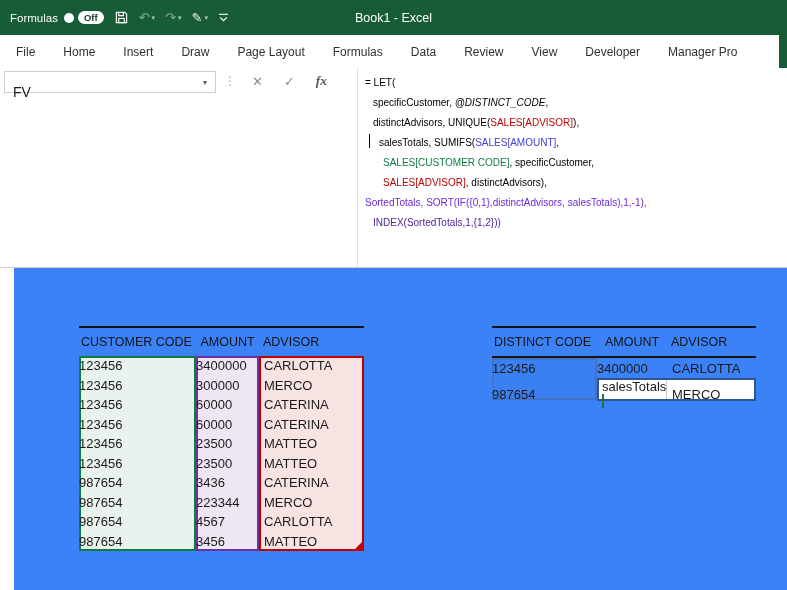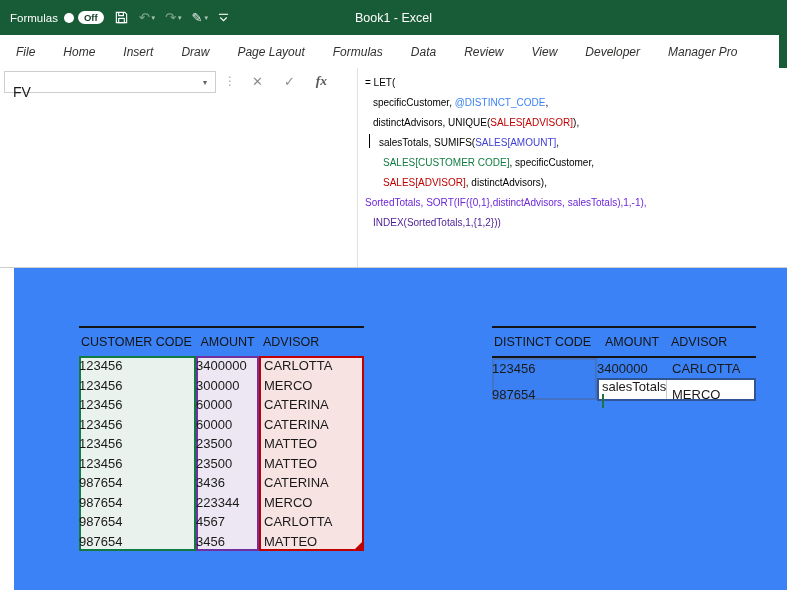--- a/index.html
+++ b/index.html
@@ -14,21 +14,21 @@
   .toggle{display:flex;align-items:center;gap:4px;}
   .knob{width:10px;height:10px;border-radius:50%;background:#fff;}
   .offpill{background:#fff;color:#143b24;font-size:9.5px;font-weight:bold;border-radius:8px;padding:2px 6px;line-height:1;}
   .qicon{display:flex;align-items:center;gap:2px;font-size:13px;color:rgba(255,255,255,0.9);}
   .qicon.dim{color:rgba(255,255,255,0.45);}
   .chev{font-size:7px;color:rgba(255,255,255,0.65);}
 
   
   .ribbon{position:absolute;top:35px;left:0;width:100%;height:33px;background:#fff;}
   .tabs{display:flex;gap:28px;padding-left:16px;align-items:center;height:100%;}
-  .tab{font-size:12px;color:#323130;white-space:nowrap;cursor:default;font-style:italic;}
+  .tab{font-size:12px;color:#323130;white-space:nowrap;cursor:default;}
   .edge-accent{position:absolute;right:0;top:0;width:8px;height:33px;background:#185c37;}
 
   
   .fbar{position:absolute;top:68px;left:0;width:100%;height:200px;background:#fff;border-bottom:1px solid #d0cecc;}
   .namebox{position:absolute;left:4px;top:3px;width:212px;height:22px;border:1px solid #d0cecc;display:flex;align-items:center;background:#fff;}
   .namebox .val{flex:1;padding-left:8px;font-size:14px;color:#1a1a1a;margin-top:20px;}
   .namebox .arrow{width:20px;text-align:center;font-size:8px;color:#605e5c;}
   .dots{position:absolute;left:224px;top:6px;font-size:12px;color:#a8a6a4;}
   .fbtns{position:absolute;left:252px;top:5px;display:flex;gap:21px;align-items:center;}
   .fbtn{font-size:13px;color:#8f8d8b;}
@@ -134,21 +134,21 @@
     </div>
     <div class="dots">⋮</div>
     <div class="fbtns">
       <span class="fbtn">✕</span>
       <span class="fbtn">✓</span>
       <span class="fx">fx</span>
     </div>
     <div class="fdivider"></div>
     <div class="ftext">
         <div class="fline" style="padding-left: 0px;"><span style="color: rgb(0, 0, 0);">= LET(</span></div>
-        <div class="fline" style="padding-left: 8px;"><span style="color: rgb(0, 0, 0); text-align: center;">specificCustomer, </span><span style="color: #3b82f6;">@DISTINCT_CODE</span><span style="color: rgb(0, 0, 0);">,</span></div>
+        <div class="fline" style="padding-left: 8px;"><span style="color: rgb(0, 0, 0); text-align: center;">specificCustomer, </span><span style="color: #000000; font-style: italic;">@DISTINCT_CODE</span><span style="color: rgb(0, 0, 0);">,</span></div>
         <div class="fline" style="padding-left: 8px;"><span style="color: rgb(0, 0, 0);">distinctAdvisors, UNIQUE(</span><span style="color: rgb(192, 0, 0);">SALES[ADVISOR]</span><span style="color: rgb(0, 0, 0);">),</span></div>
         <div class="fline" style="padding-left: 4px;"><span class="fcursor"></span><span style="color: rgb(0, 0, 0); padding-left: 8px;">salesTotals, SUMIFS(</span><span style="color: rgb(64, 64, 214);">SALES[AMOUNT]</span><span style="color: rgb(0, 0, 0);">,</span></div>
         <div class="fline" style="padding-left: 18px;"><span style="color: rgb(16, 124, 65);">SALES[CUSTOMER CODE]</span><span style="color: rgb(0, 0, 0);">, specificCustomer,</span></div>
         <div class="fline" style="padding-left: 18px;"><span style="color: rgb(192, 0, 0);">SALES[ADVISOR]</span><span style="color: rgb(0, 0, 0);">, distinctAdvisors),</span></div>
         <div class="fline" style="padding-left: 0px;"><span style="color: #6d28d9;">SortedTotals, SORT(IF({0,1},distinctAdvisors, salesTotals),1,-1),</span></div>
         <div class="fline" style="padding-left: 8px;"><span style="color: #4c1d95;">INDEX(SortedTotals,1,{1,2}))</span></div>
       </div>
   </div>
 
   <div class="sheet">

